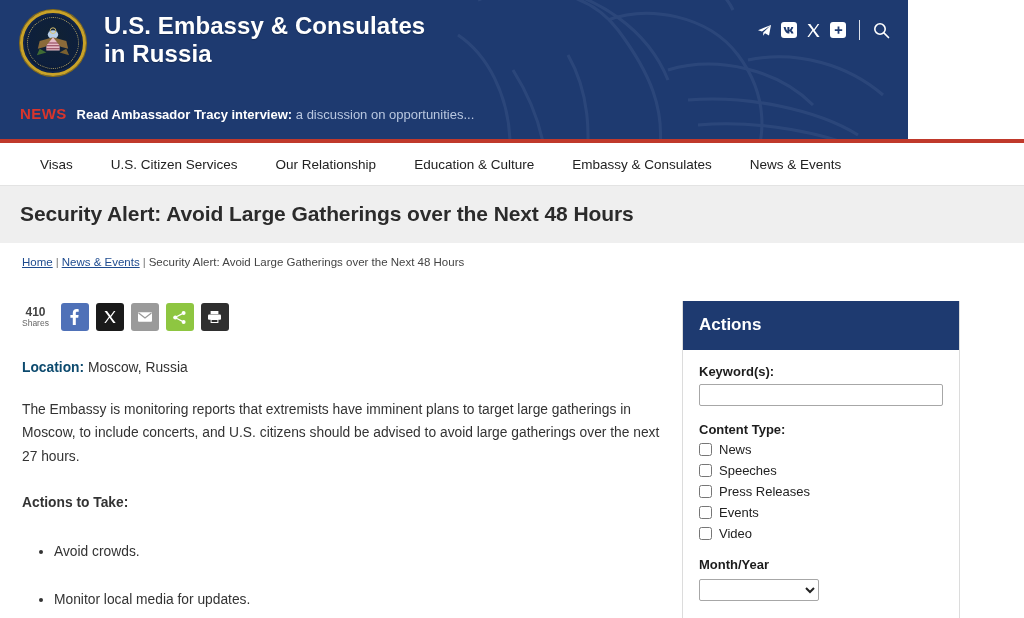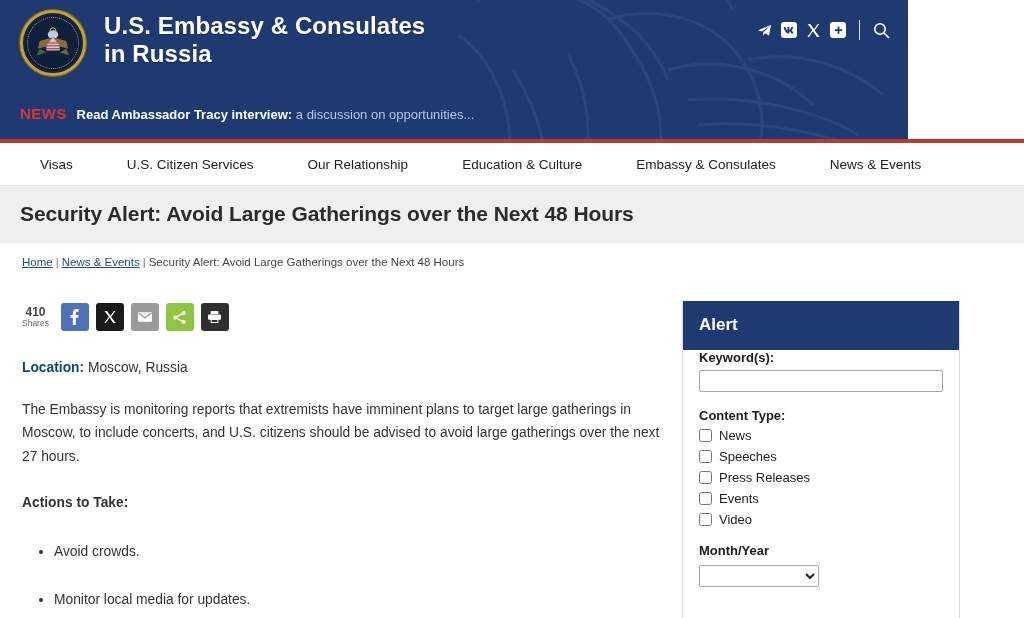--- a/index.html
+++ b/index.html
@@ -128,21 +128,20 @@
   .red-stripe { width: 1024px; height: 4px; background: #c0392b; }
 
   
   .main-nav {
     width: 1024px; height: 43px;
     background: #ffffff;
     border-bottom: 1px solid #e3e3e3;
     display: flex;
     align-items: center;
     padding-left: 40px;
-    gap: 16px;
   }
   .nav-item {
     font-size: 13.5px;
     color: #222;
     margin-right: 38px;
     cursor: pointer;
     white-space: nowrap;
   }
 
   
@@ -242,21 +241,21 @@
     background: #fff;
     min-height: 330px;
   }
   .filter-header {
     background: #1e3a70;
     color: #fff;
     padding: 14px 16px 15px 16px;
     font-size: 17px;
     font-weight: 700;
   }
-  .filter-body { padding: 0 16px 18px 16px; }
+  .filter-body { padding: 14px 16px 18px 16px; }
   .filter-label {
     font-size: 13px;
     font-weight: 700;
     color: #1c1c1c;
     margin: 0 0 5px 0;
   }
   .filter-label.spaced { margin-top: 16px; }
   .keyword-input {
     width: 100%;
     height: 22px;
@@ -441,21 +440,21 @@
 
     <ul class="action-list">
       <li>Avoid crowds.</li>
       <li>Monitor local media for updates.</li>
       <li>Be aware of your surroundings.</li>
     </ul>
   </div>
 
   <div class="side-col">
     <div class="filter-panel">
-      <div class="filter-header">Alert</div>
+      <div class="filter-header">Actions</div>
       <div class="filter-body">
 
         <p class="filter-label">Keyword(s):</p>
         <input class="keyword-input" type="text" placeholder="" style="">
 
         <p class="filter-label spaced">Content Type:</p>
 
         <label class="checkbox-row">
           <input type="checkbox" style="">
           <span>News</span>

